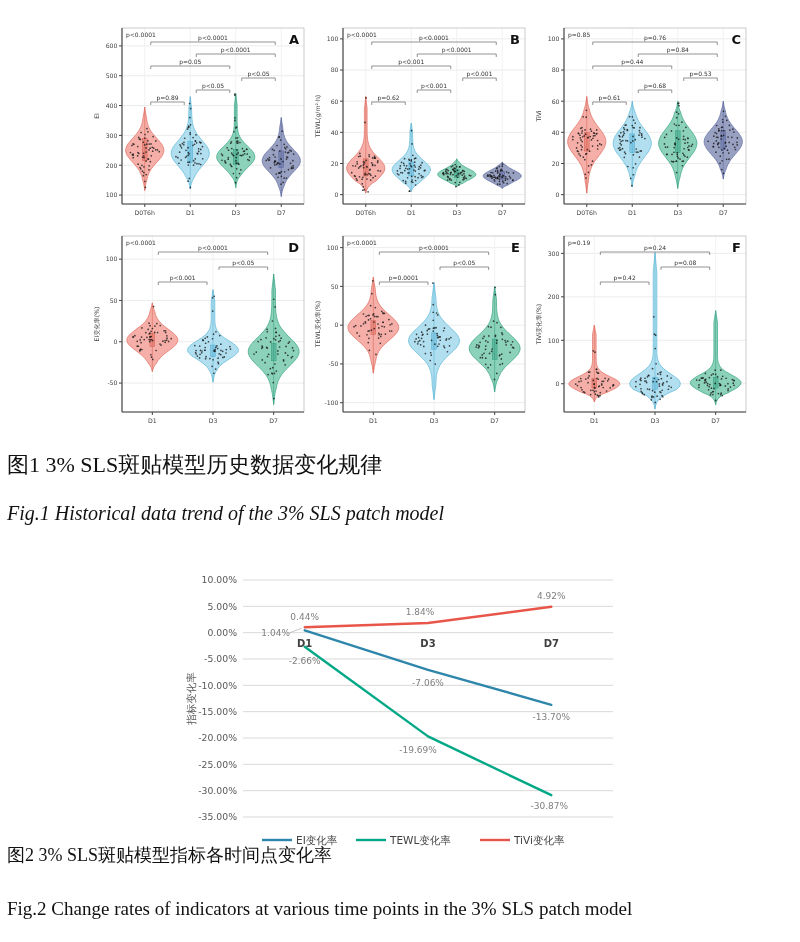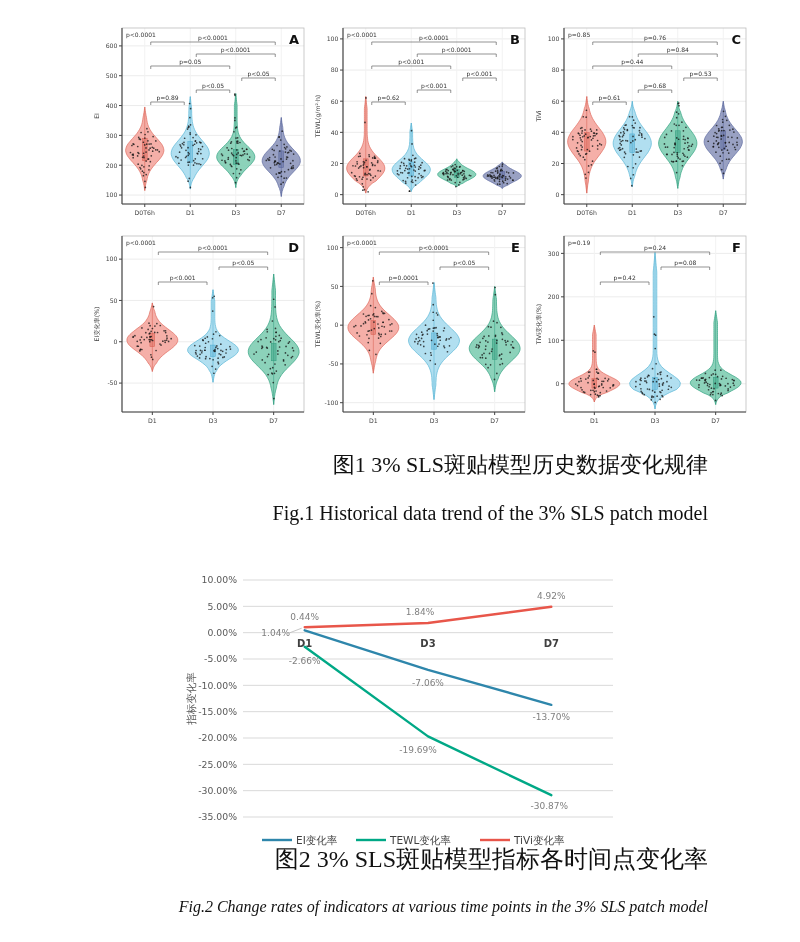--- a/index.html
+++ b/index.html
@@ -1,26 +1,26 @@
 <!DOCTYPE html>
 <html><head>
 <meta charset="utf-8">
 <style>
   html,body{margin:0;padding:0;background:#fff;}
   .page{position:relative;width:800px;height:942px;background:#ffffff;overflow:hidden;
         font-family:"DejaVu Sans",sans-serif;}
   #fig1{position:absolute;left:92px;top:22px;width:666px;display:flex;flex-wrap:wrap;}
   #fig1 svg{margin:0 1px 6px 0;}
   #fig2{position:absolute;left:150px;top:572px;}
-  .cap{position:absolute;left:0;width:708px;text-align:right;color:#111;
+  .cap{position:absolute;left:7px;width:708px;text-align:left;color:#111;
        font-family:"Liberation Serif","DejaVu Serif",serif;}
   #cap1cn{top:450px;font-size:22px;}
-  #cap1en{top:502px;font-size:20px;}
-  #cap2cn{top:843px;font-size:24px;}
-  #cap2en{top:898px;font-size:16px;font-style:italic;}
+  #cap1en{top:502px;font-size:20px;font-style:italic;}
+  #cap2cn{top:843px;font-size:18px;}
+  #cap2en{top:898px;font-size:19px;}
 </style>
 </head>
 <body>
 
 <div class="page">
   <div id="fig1">
       <svg width="220" height="202" viewBox="0 0 220 202">
         <line x1="30" x2="212" y1="173.05084745762713" y2="173.05084745762713" stroke="#ececec" stroke-width="1"></line>
         <line x1="30" x2="212" y1="143.22033898305085" y2="143.22033898305085" stroke="#ececec" stroke-width="1"></line>
         <line x1="30" x2="212" y1="113.38983050847459" y2="113.38983050847459" stroke="#ececec" stroke-width="1"></line>

